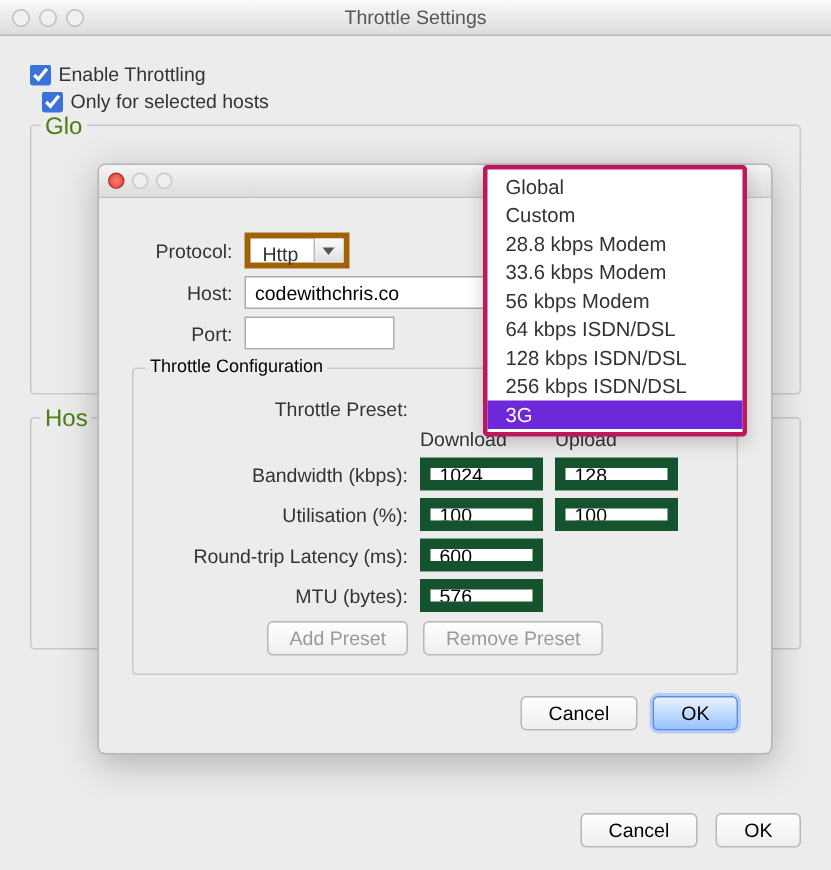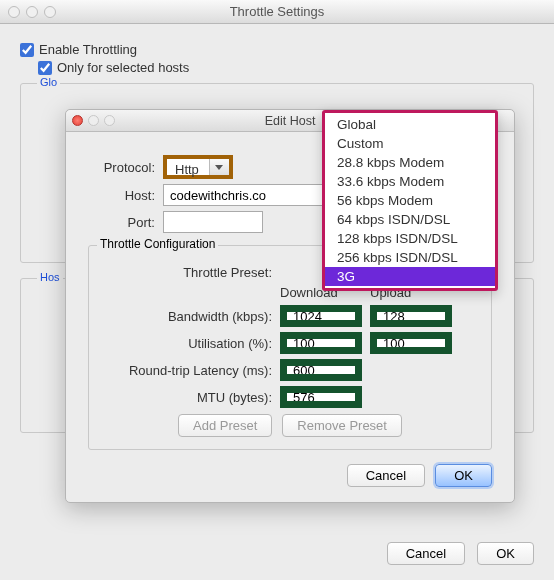--- a/index.html
+++ b/index.html
@@ -46,42 +46,42 @@
     padding: 15px 20px 15px 20px;
     background: #ececec;
     position: relative;
     height: calc(100% - 24px);
   }
 
   .checkbox-row {
     display: flex; align-items: center; gap: 5px;
     margin: 3px 0;
   }
-  .checkbox-row.indent { margin-left: 18px; }
+  .checkbox-row.indent { margin-left: 8px; }
   input[type=checkbox] {
     width: 14px; height: 14px;
     accent-color: #3b72d9;
   }
 
   .groupbox {
     border: 1px solid #c8c8c8;
     border-radius: 3px;
     margin-top: 8px;
     position: relative;
     padding: 15px 10px 10px 10px;
     background: #ececec;
     height: 180px;
   }
   .groupbox .g-label {
     position: absolute;
-    top: -8px; left: 16px;
+    top: -8px; left: 6px;
     background: #ececec;
     padding: 0 3px;
-    font-size: 11px;
-    color: #1d4ed8;
+    font-size: 16px;
+    color: #4d7c0f;
   }
 
   .bottom-btns {
     position: absolute;
     right: 20px;
     bottom: 15px;
     display: flex; gap: 12px;
   }
 
   .btn {
@@ -290,21 +290,20 @@
     <button class="btn">OK</button>
   </div>
 
   <div class="modal">
     <div class="m-titlebar">
       <div style="display:flex;gap:5px">
         <div class="m-tl red"></div>
         <div class="m-tl dim"></div>
         <div class="m-tl dim"></div>
       </div>
-      <div class="m-title">Edit Host</div>
     </div>
     <div class="m-body">
 
       <div class="form-row">
         <div class="lbl">Protocol:</div>
         <div class="combo">
           <div class="combo-val">Http</div>
           <div class="combo-arrow"></div>
         </div>
       </div>

